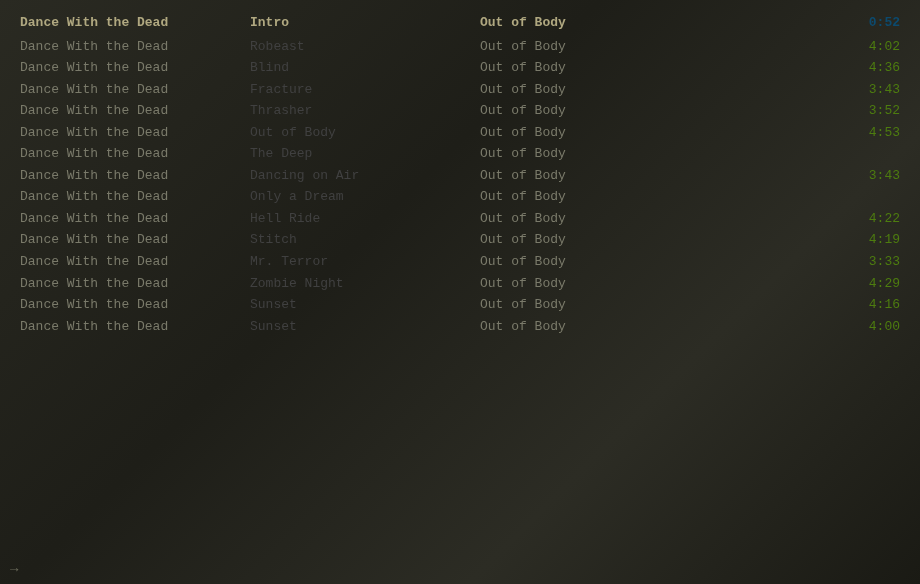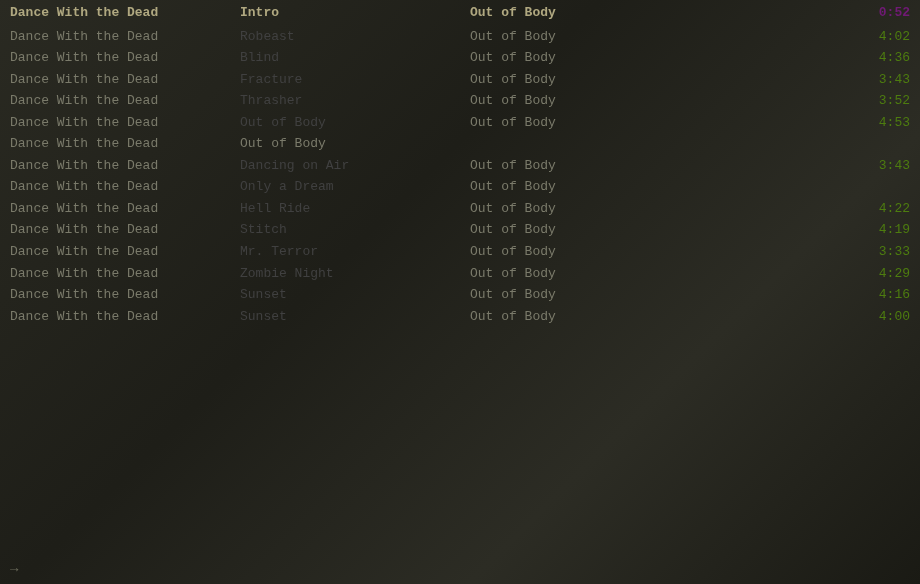--- a/index.html
+++ b/index.html
@@ -14,21 +14,21 @@
       background: #2a2a22;
       background: linear-gradient(135deg, #2a2a22 0%, #1e1e18 40%, #2c2c24 70%, #1a1a14 100%);
       font-family: 'Courier New', Courier, monospace;
       font-size: 13px;
       color: #8a8a7a;
       overflow: hidden;
       position: relative;
     }
 
     .track-list {
-      padding: 0;
+      padding: 10px;
       width: 100%;
     }
 
     .track-row {
       display: grid;
       grid-template-columns: 230px 230px 230px 1fr;
       padding: 2px 10px 2px 10px;
       line-height: 1.35;
     }
 
@@ -62,21 +62,21 @@
 
     .header .col-title {
       color: #b0a880;
     }
 
     .header .col-album {
       color: #b0a880;
     }
 
     .header .col-duration {
-      color: #701a75;
+      color: #0c4a6e;
     }
 
     .bottom-arrow {
       position: absolute;
       bottom: 8px;
       left: 10px;
       color: #6a6a5a;
       font-size: 14px;
     }
   </style>
@@ -115,20 +115,21 @@
       <span class="col-duration">3:52</span>
     </div>
     <div class="track-row">
       <span class="col-artist">Dance With the Dead</span>
       <span class="col-title">Out of Body</span>
       <span class="col-album">Out of Body</span>
       <span class="col-duration">4:53</span>
     </div>
     <div class="track-row">
       <span class="col-artist">Dance With the Dead</span>
+      <span class="col-title">The Deep</span>
       <span class="col-album">Out of Body</span>
     </div>
     <div class="track-row">
       <span class="col-artist">Dance With the Dead</span>
       <span class="col-title">Dancing on Air</span>
       <span class="col-album">Out of Body</span>
       <span class="col-duration">3:43</span>
     </div>
     <div class="track-row">
       <span class="col-artist">Dance With the Dead</span>

